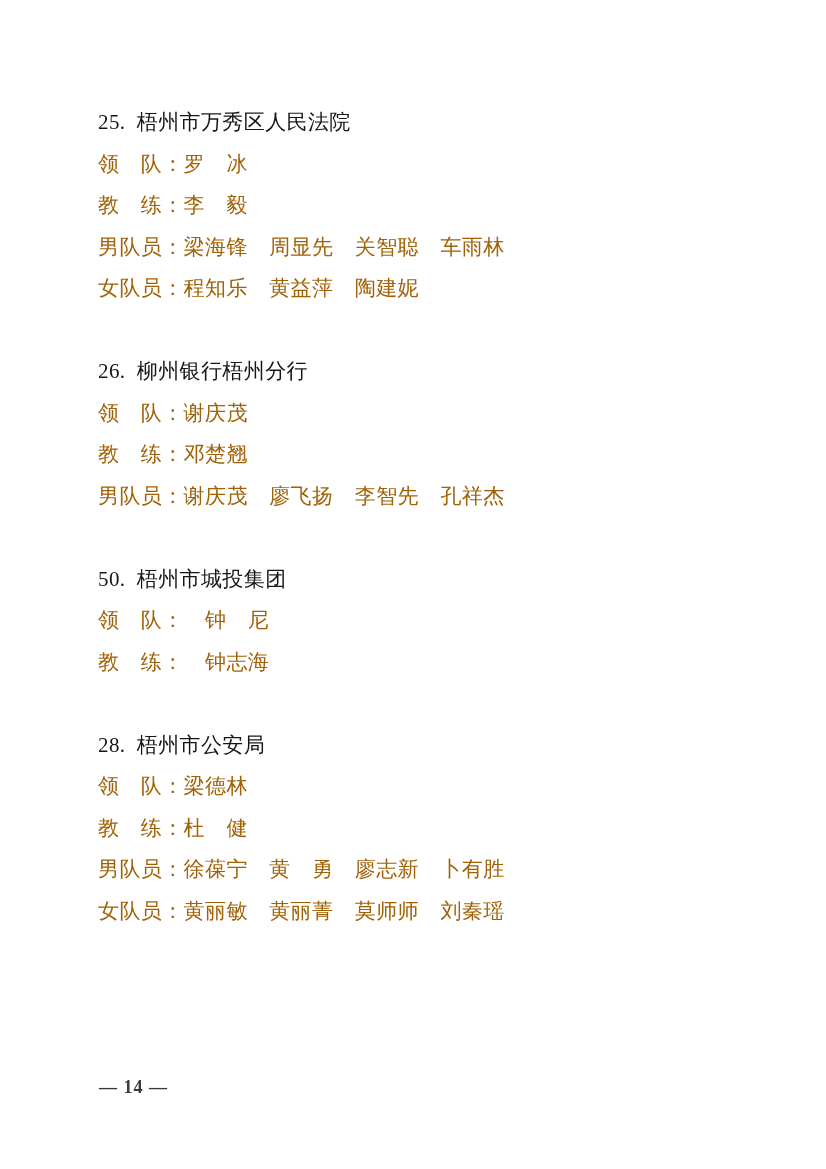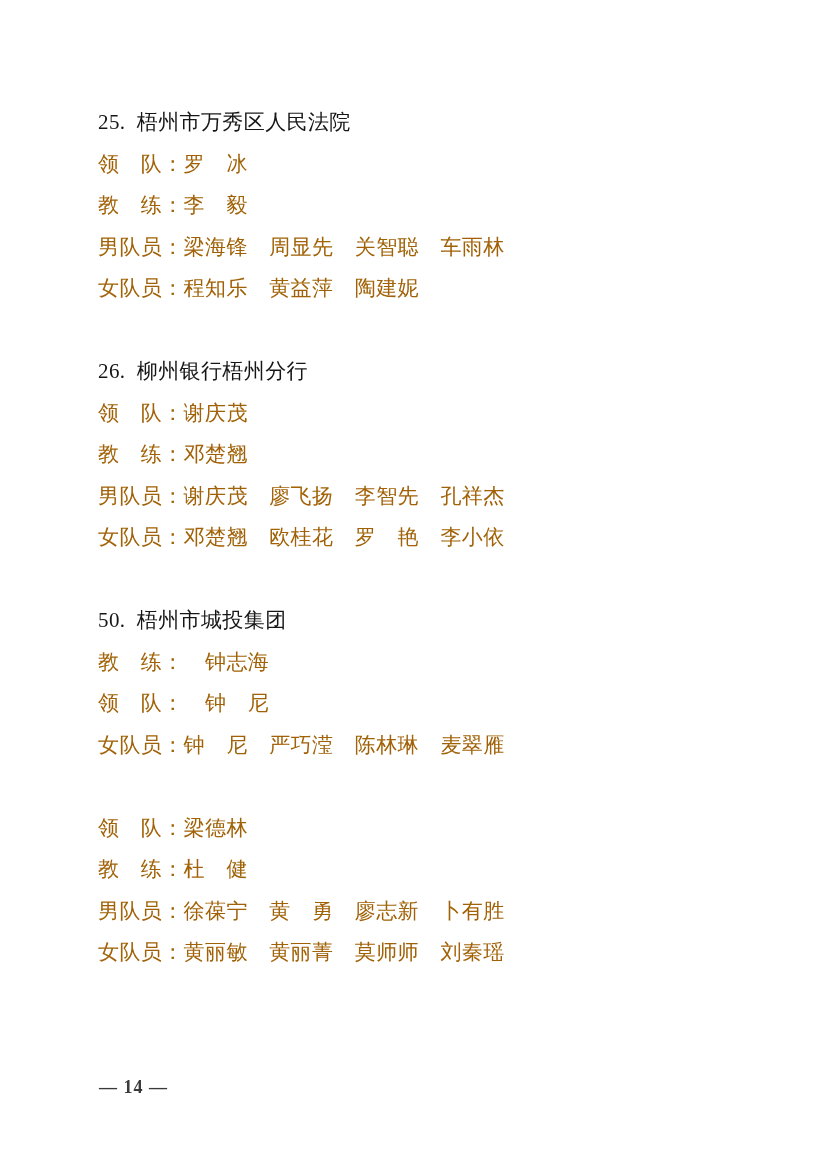--- a/index.html
+++ b/index.html
@@ -61,31 +61,30 @@
       <div class="line">教　练：李　毅</div>
       <div class="line">男队员：梁海锋　周显先　关智聪　车雨林</div>
       <div class="line">女队员：程知乐　黄益萍　陶建妮</div>
     </div>
 
     <div class="team-section">
       <div class="line team-title">26.  柳州银行梧州分行</div>
       <div class="line">领　队：谢庆茂</div>
       <div class="line">教　练：邓楚翘</div>
       <div class="line">男队员：谢庆茂　廖飞扬　李智先　孔祥杰</div>
-      <div class="line">女队员：邓楚翘　欧桂花　罗　艳　李小依</div>
     </div>
 
     <div class="team-section">
       <div class="line team-title">50.  梧州市城投集团</div>
+      <div class="line">领　队：　钟　尼</div>
       <div class="line">教　练：　钟志海</div>
-      <div class="line">领　队：　钟　尼</div>
-      <div class="line">女队员：钟　尼　严巧滢　陈林琳　麦翠雁</div>
     </div>
 
     <div class="team-section">
+      <div class="line team-title">28.  梧州市公安局</div>
       <div class="line">领　队：梁德林</div>
       <div class="line">教　练：杜　健</div>
       <div class="line">男队员：徐葆宁　黄　勇　廖志新　卜有胜</div>
       <div class="line">女队员：黄丽敏　黄丽菁　莫师师　刘秦瑶</div>
     </div>
 
   </div>
 
   <div class="page-number">— 14 —</div>
 </div>

